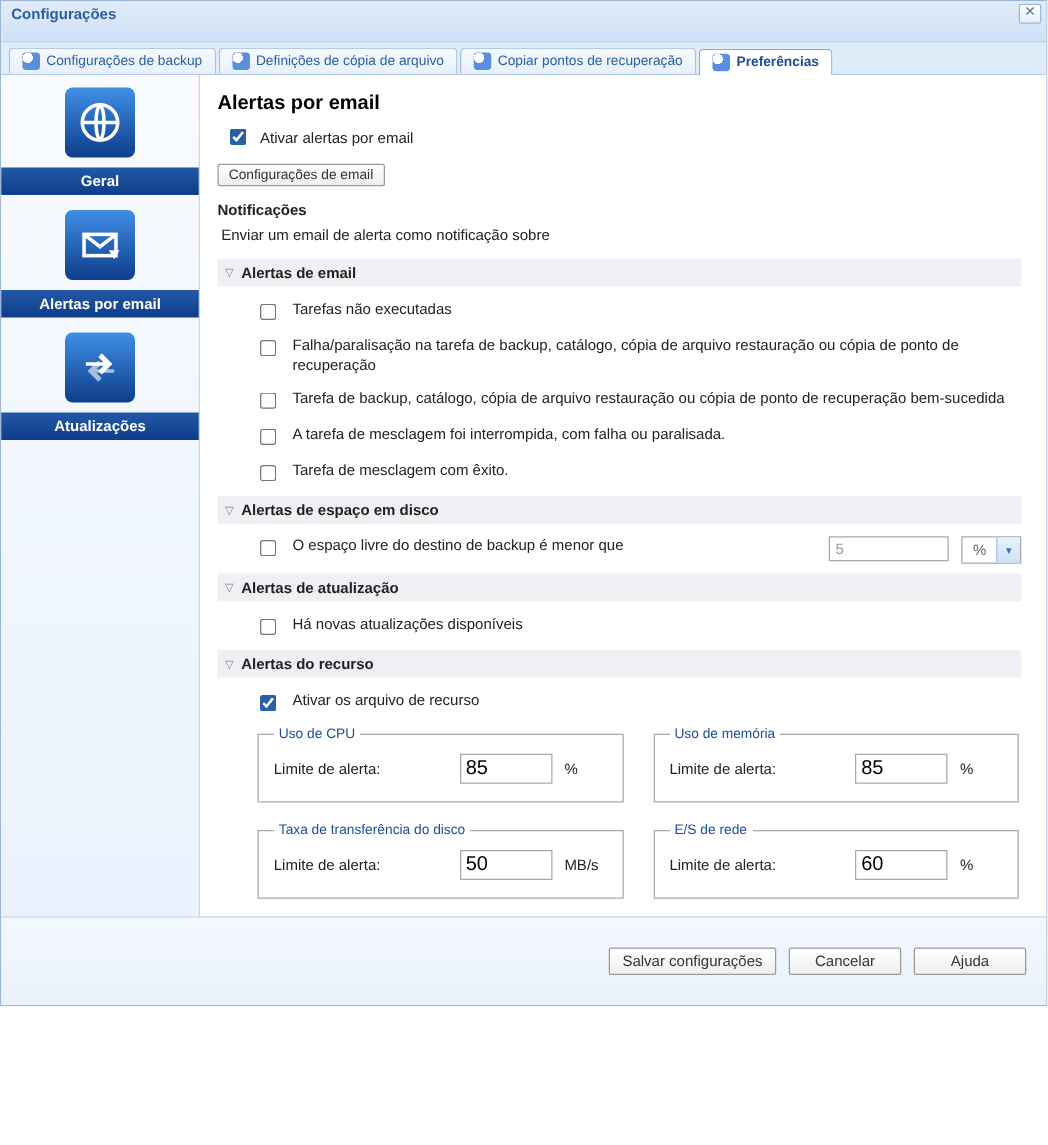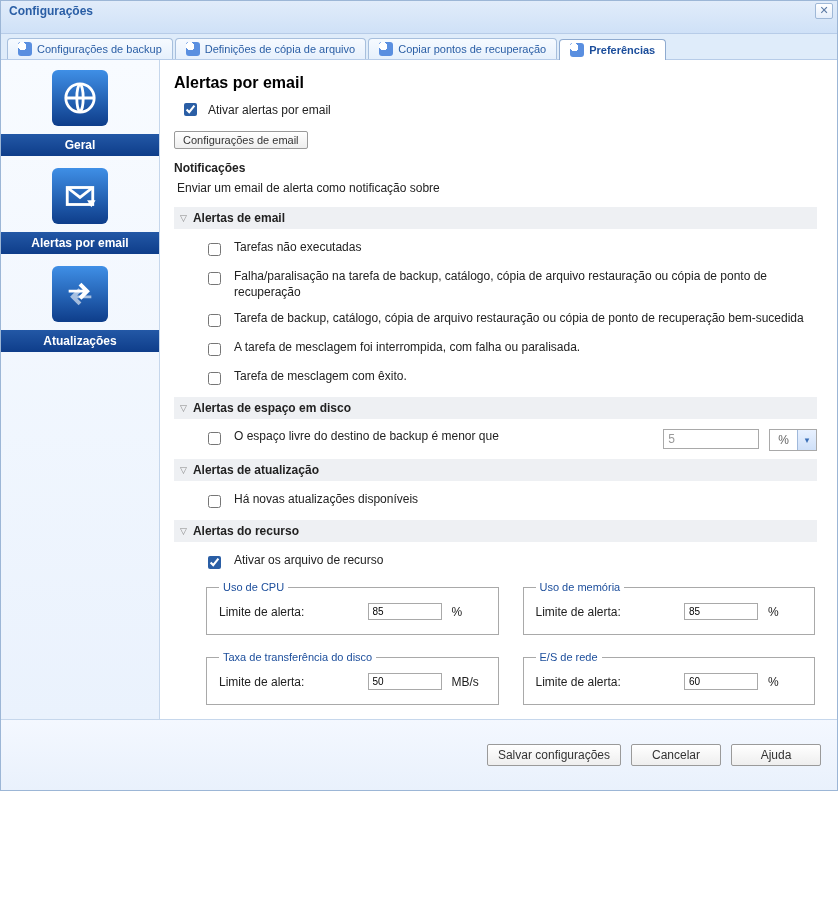--- a/index.html
+++ b/index.html
@@ -212,21 +212,21 @@
     padding: 0 4px;
   }
   .limit-row {
     display: flex; align-items: center; gap: 10px;
   }
   .limit-row .lbl { flex: 1; }
   .small-input {
     width: 64px;
     padding: 2px 4px;
     border: 1px solid #a9a9a9;
-    font-size: 10px;
+    font-size: 16px;
   }
   .unit { width: 34px; text-align: left; }
 
   .footer {
     display: flex;
     justify-content: flex-end;
     gap: 10px;
     padding: 24px 16px;
     border-top: 1px solid #c6d7ec;
     background: linear-gradient(#f4f8ff,#e9f1fc);

